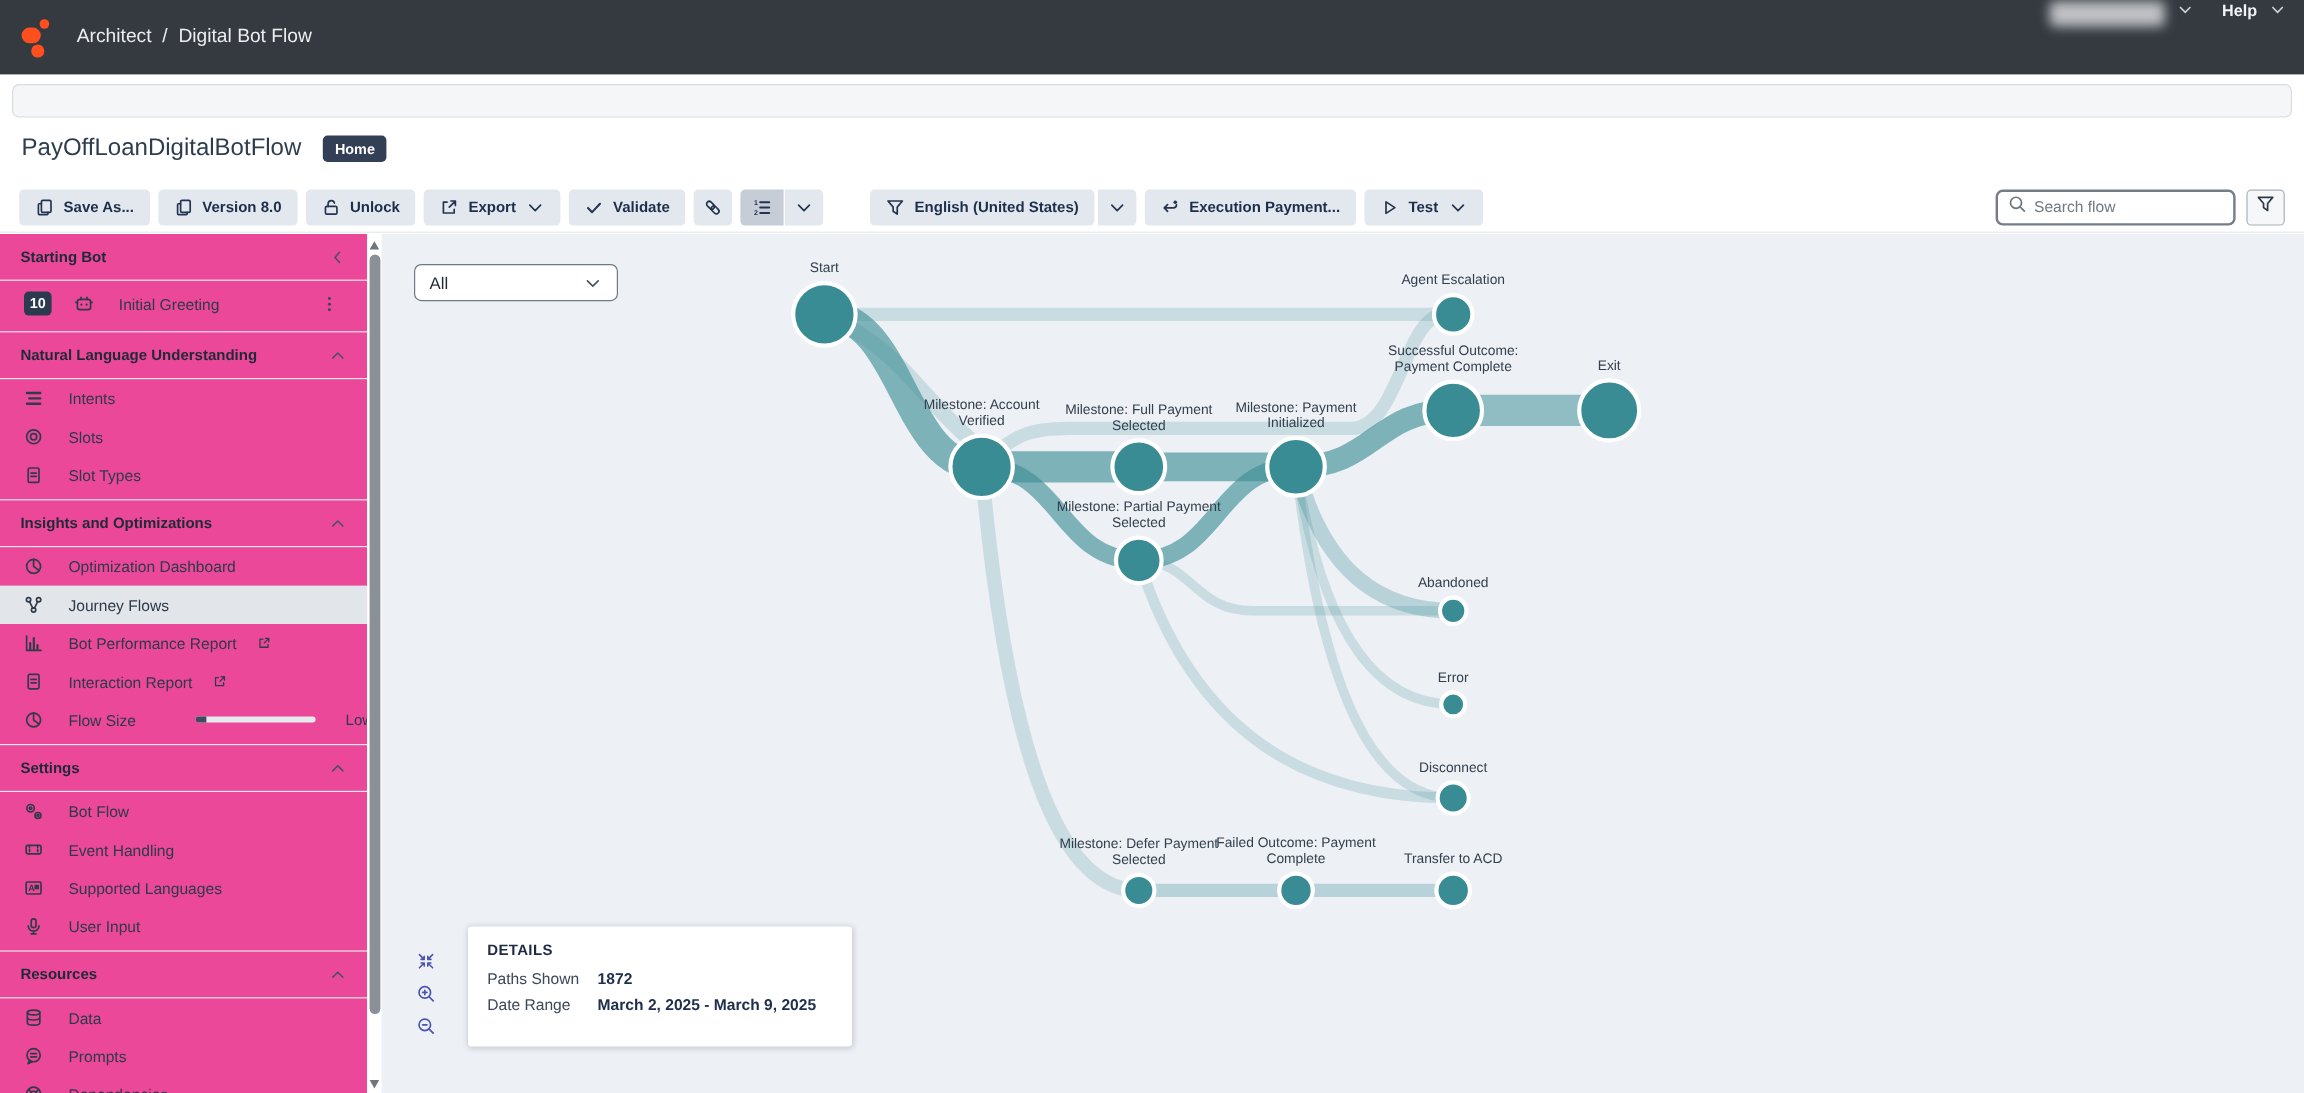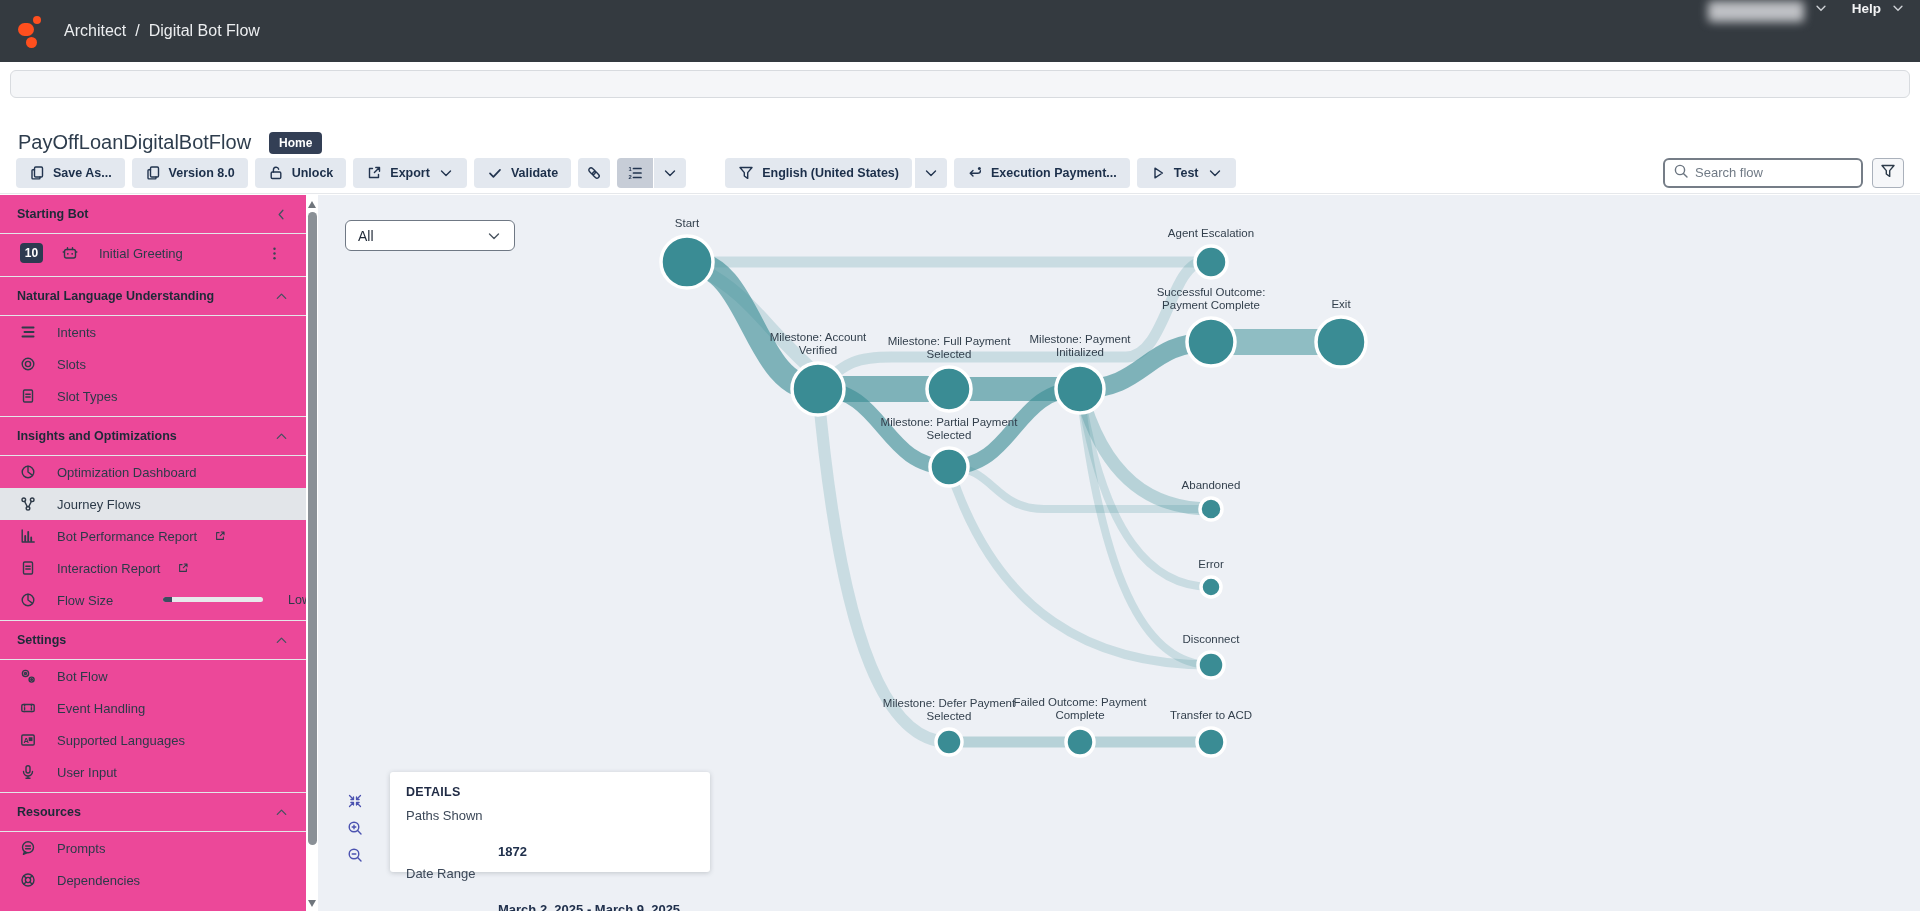--- a/index.html
+++ b/index.html
@@ -16,21 +16,21 @@
   .logo .l3 { width:11px; height:11px; left:8px;  top:23px; }
   .crumbs { margin-left:16px; font-size:16px; color:#eceef0; display:flex; gap:9px; }
   .topbar-right { position:absolute; right:15px; top:1px; height:62px; display:flex; align-items:flex-start; gap:10px; }
   .user-blur { width:96px; height:21px; background:#bfc1c5; border-radius:4px; filter:blur(5px); }
   .help { color:#f2f3f4; font-size:13.5px; font-weight:bold; margin-left:14px; }
   .top-chev { color:#cfd2d6; display:inline-flex; }
 
   
   .notice { position:absolute; left:10px; top:70px; width:1900px; height:28px;
     background:#f5f6f8; border:1px solid #d8dbdf; border-radius:6px; }
-  .title-row { position:absolute; left:18px; top:112px; display:flex; align-items:flex-end; gap:18px;margin-top:19px; }
+  .title-row { position:absolute; left:18px; top:112px; display:flex; align-items:flex-end; gap:18px; }
   .flow-title { font-size:20px; color:#2e3d4d; }
   .home-badge { background:#333f55; color:#fff; font-size:12px; font-weight:bold;
     border-radius:4px; padding:4px 10px; }
 
   
   .toolbar { position:absolute; left:0; top:152px; width:1920px; height:42px;
     display:flex; align-items:center; padding:0 16px; border-bottom:1px solid #e6e8eb; }
   .tb-left { display:flex; align-items:center; gap:7px; }
   .btn { display:inline-flex; align-items:center; gap:8px; height:30px; padding:0 13px;
     background:#e3e8ef; border-radius:4px; color:#1c2f4a; font-size:12.5px; font-weight:bold;
@@ -84,21 +84,21 @@
     border:1.5px solid #6f7884; border-radius:6px; display:flex; align-items:center;
     padding:0 12px; font-size:14px; color:#1f2937; cursor:pointer; }
   .all-select .chev { margin-left:auto; color:#4a5560; display:flex; }
   .zoom-controls { position:absolute; left:29px; top:598px; display:flex; flex-direction:column; gap:11px; color:#4b52b0; }
   .zoom-controls span { display:flex; cursor:pointer; }
   .details-card { position:absolute; left:72px; top:577px; width:320px; height:100px; background:#fff;
     border-radius:3px; box-shadow:0 1px 5px rgba(40,50,60,.22); padding:13px 16px; }
   .details-card h4 { font-size:12.5px; letter-spacing:.3px; color:#1f2a44; margin-bottom:9px; }
   .d-row { display:flex; font-size:13px; color:#3c4858; margin-bottom:7px; }
   .d-row .lbl { width:92px; flex:none; }
-  .d-row .val { font-weight:bold; color:#20304c;margin-top:36px; }
+  .d-row .val { font-weight:bold; color:#20304c; }
 </style>
 </head>
 <body>
 
 <div class="topbar">
   <div class="logo">
       <i class="l1"></i>
       <i class="l2"></i>
       <i class="l3"></i>
     </div>
@@ -458,20 +458,29 @@
     <div class="divider"></div>
     <div class="side-header">
       <span class="t">Resources</span>
       <span class="chev">
         <svg viewBox="0 0 16 16" width="15" height="15" fill="none" stroke="currentColor" stroke-width="1.4" stroke-linecap="round" stroke-linejoin="round">
           <path d="M3.5 10L8 5.5l4.5 4.5"></path>
         </svg>
       </span>
     </div>
     <div class="divider"></div>
+    <div class="side-item">
+      <span class="ic">
+        <svg viewBox="0 0 16 16" width="16" height="16" fill="none" stroke="currentColor" stroke-width="1.4" stroke-linecap="round" stroke-linejoin="round">
+          <ellipse cx="8" cy="3.8" rx="5.2" ry="2"></ellipse>
+          <path d="M2.8 3.8v8.4c0 1.1 2.3 2 5.2 2s5.2-.9 5.2-2V3.8M2.8 8c0 1.1 2.3 2 5.2 2s5.2-.9 5.2-2"></path>
+        </svg>
+      </span>
+      <span>Data</span>
+    </div>
     <div class="side-item">
       <span class="ic">
         <svg viewBox="0 0 16 16" width="16" height="16" fill="none" stroke="currentColor" stroke-width="1.4" stroke-linecap="round" stroke-linejoin="round">
           <circle cx="8" cy="7.3" r="5.5"></circle>
           <path d="M4.6 11.6L3.4 14.4 6.8 12.8Z"></path>
           <path d="M5.6 6h4.8M5.6 8.7h4.8"></path>
         </svg>
       </span>
       <span>Prompts</span>
     </div>

